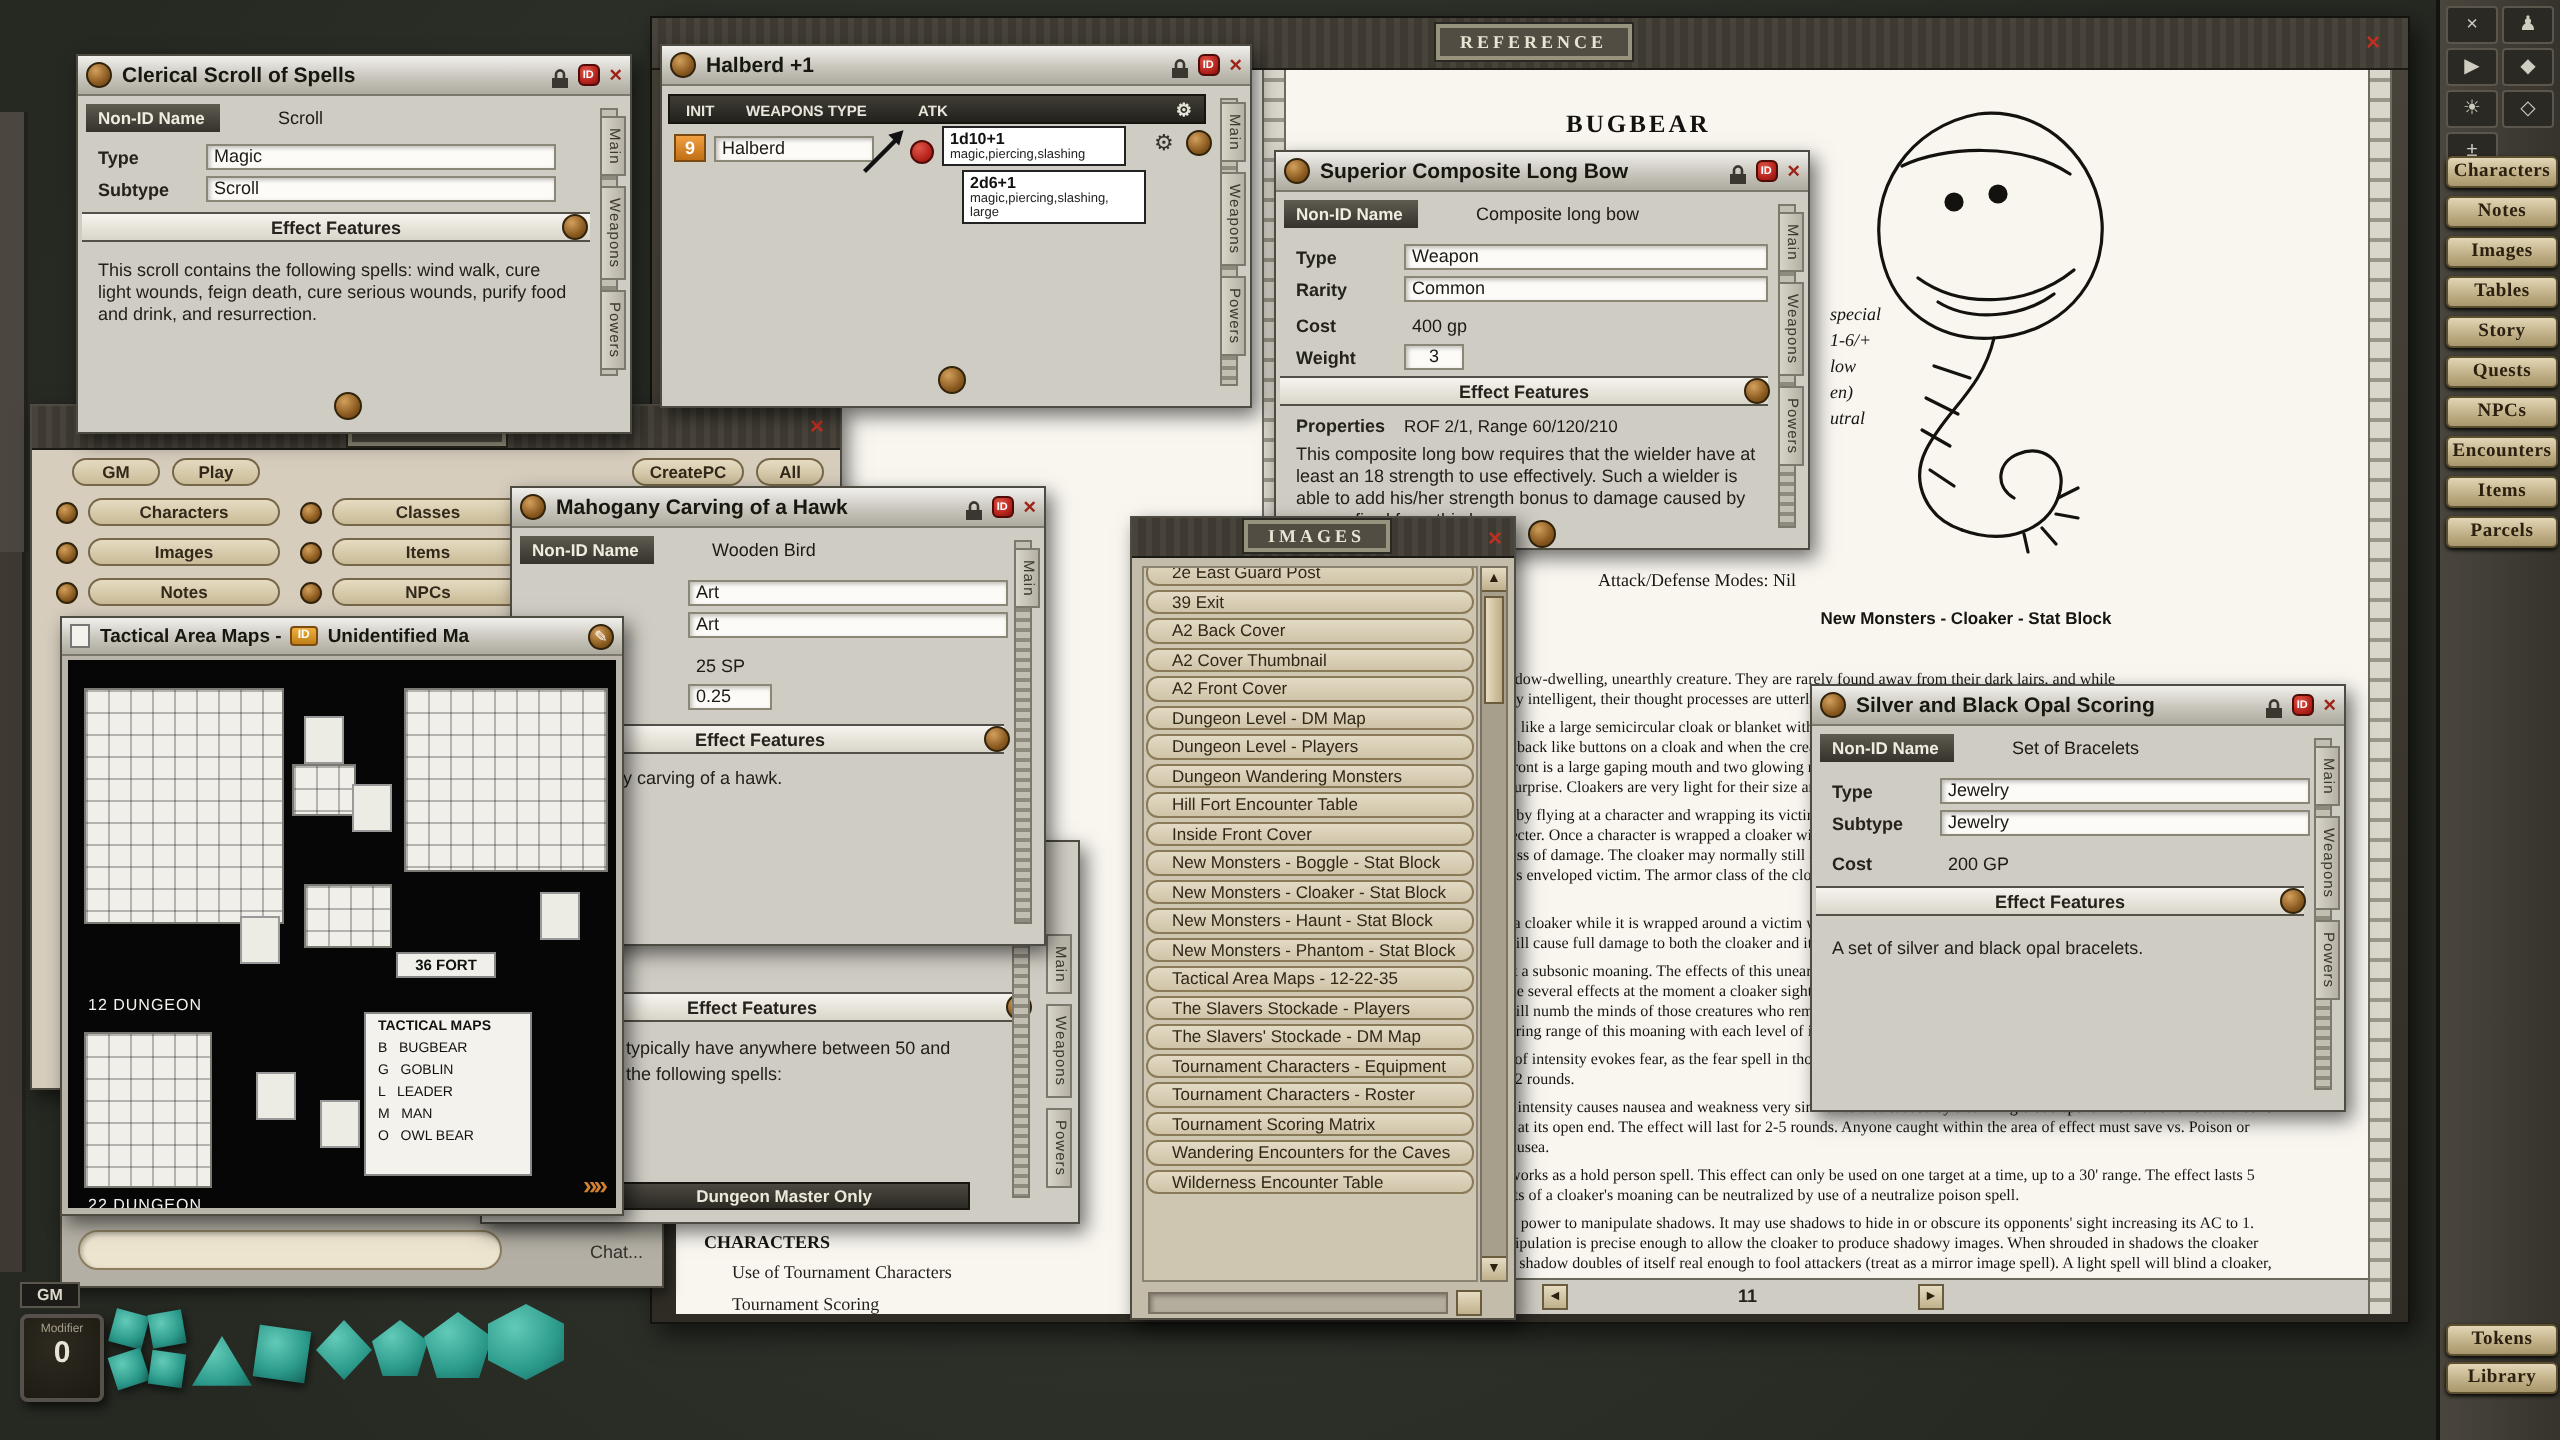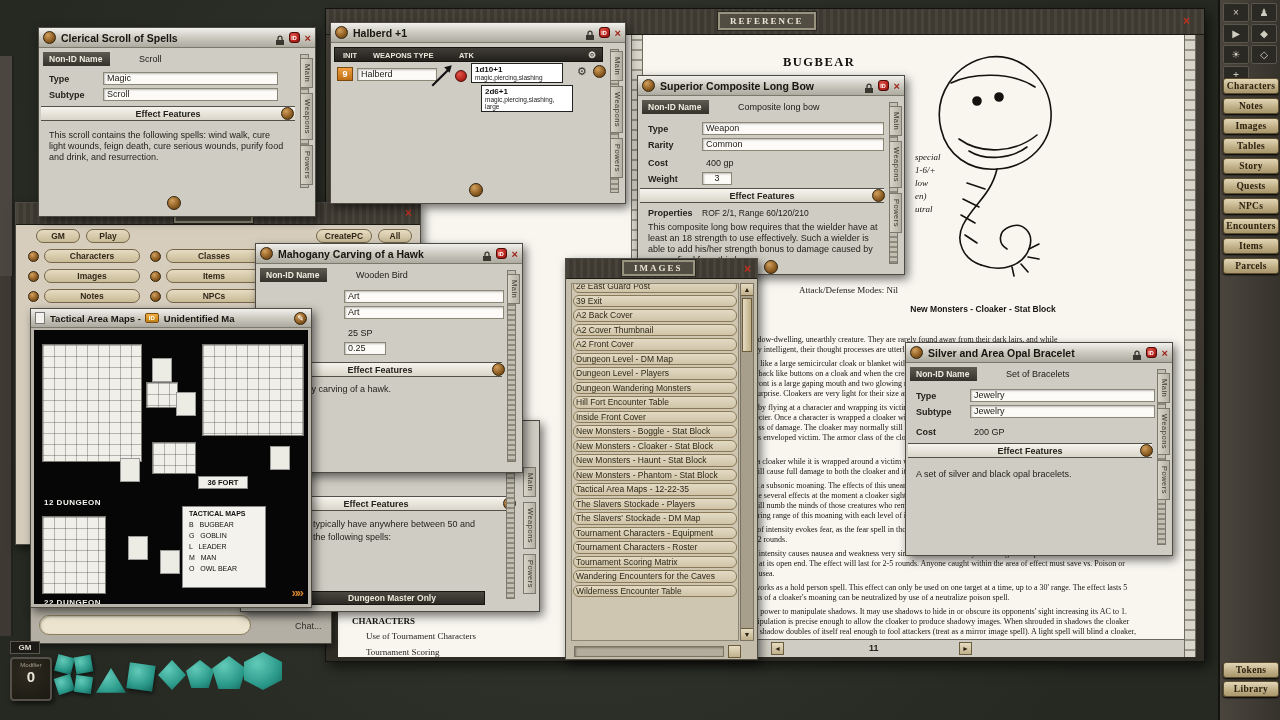--- a/index.html
+++ b/index.html
@@ -45,38 +45,38 @@
   .ribx{position:absolute;font-size:12px;font-weight:bold;color:#c03020}
   .chain{position:absolute;background:repeating-linear-gradient(180deg,#d9d6cc 0 4px,#9a968a 4px 6px,#d9d6cc 6px 10px);
     border-left:1px solid #6e6b60;border-right:1px solid #6e6b60}
   
   .para{white-space:pre;font:8px "Liberation Serif",serif;line-height:10px;color:#17150f;margin-bottom:4px}
   .statline{font:italic 9px "Liberation Serif",serif;line-height:13px;color:#17150f}
   
   .libbtn{background:linear-gradient(#e6dcc2,#c9bb97);border:1px solid #77674a;border-radius:7px;
     font-size:8.5px;font-weight:bold;color:#33291a;text-align:center;line-height:12px}
   .imgitem{height:12.5px;margin:0 1px 2px 1px;background:linear-gradient(#e3dac4,#cfc4a8);
-    border:1px solid #8a7a58;border-radius:6px;padding-left:2px;font-size:8.5px;color:#2f2718;
+    border:1px solid #8a7a58;border-radius:6px;padding-left:12px;font-size:8.5px;color:#2f2718;
     line-height:11px;white-space:nowrap;overflow:hidden}
   .imgitem:first-child{margin-top:-6px}
   
   .sbbtn{width:56px;height:16px;background:linear-gradient(#e2d6b6,#bfae85 60%,#a8966c);
     border:1px solid #5d4e30;border-radius:3px;box-shadow:0 1px 2px #000;
     font:bold 9.5px "Liberation Serif",serif;color:#2c2110;text-align:center;line-height:14px;letter-spacing:.3px}
   .sbicon{width:26px;height:19px;background:#2b2923;border:1px solid #5a564c;border-radius:2px;
     color:#cfccc0;font-size:10px;text-align:center;line-height:17px}
   
   .tile{position:absolute;background-color:#f0efe9;border:1px solid #7a7a72;
     background-image:linear-gradient(rgba(0,0,0,.25) 1px,transparent 1px),linear-gradient(90deg,rgba(0,0,0,.25) 1px,transparent 1px);
     background-size:11px 11px}
   .fig{position:absolute;width:20px;height:24px;border:1px solid #999;
     background:radial-gradient(ellipse 5px 5px at 50% 28%,#1c1c1c 60%,transparent 62%),
                radial-gradient(ellipse 7px 9px at 50% 68%,#1c1c1c 55%,transparent 57%),#ececе4;
     background-color:#ececE4}
-  .maplabel{position:absolute;color:#f2f2ee;font-size:8px;font-weight:bold;letter-spacing:.5px;white-space:nowrap}
+  .maplabel{position:absolute;color:#f2f2ee;font-size:8px;font-weight:normal;letter-spacing:.5px;white-space:nowrap}
   .legrow{font-size:7px;color:#111;white-space:pre;line-height:11px}
   
   .die{position:absolute;background:radial-gradient(circle at 35% 30%,#63cab8,#2b9a8b 60%,#15655c);filter:drop-shadow(1px 2px 2px rgba(0,0,0,.6))}
   .navbtn{position:absolute;width:13px;height:13px;background:linear-gradient(#e6dcc2,#c0b18c);
     border:1px solid #6b5c3e;font-size:7px;text-align:center;line-height:12px;color:#2c2110}
   .hdrcol{position:absolute;font-size:7.5px;font-weight:bold;color:#e8e5da;white-space:nowrap}
 </style>
 </head>
 <body>
 
@@ -463,21 +463,21 @@
       <div style="position:absolute;left:1px;top:14px;width:10px;height:54px;background:linear-gradient(90deg,#e6dcc2,#bfae85);border:1px solid #6b5c3e"></div>
       <div style="position:absolute;left:0;bottom:0;width:12px;height:12px;background:linear-gradient(#e6dcc2,#c0b18c);border-top:1px solid #6b5c3e;font-size:7px;text-align:center;line-height:11px;color:#2c2110">▼</div>
     </div>
     <div class="abs" style="left:8px;top:387px;width:150px;height:11px;background:#b4ac9c;border:1px solid #7b7263;box-shadow:inset 1px 1px 2px rgba(0,0,0,.3)"></div>
     <div class="abs" style="left:162px;top:386px;width:13px;height:13px;background:linear-gradient(#e6dcc2,#c0b18c);border:1px solid #6b5c3e"></div>
   </div>
 
   <div class="win" style="left:905px;top:342px;width:268px;height:214px">
     <div class="tbar">
       <span class="bcirc"></span>
-      <span class="title">Silver and Area Opal Bracelet</span>
+      <span class="title">Silver and Black Opal Scoring</span>
       <span class="lockic">
         <svg width="10" height="11" viewBox="0 0 10 11">
             <rect x="1" y="5" width="8" height="5" fill="#3a3731"></rect>
             <path d="M3 5 V3.2 a2 2 0 0 1 4 0 V5" fill="none" stroke="#3a3731" stroke-width="1.3"></path>
           </svg>
       </span>
       <span class="idc">ID</span>
       <span class="wx">×</span>
     </div>
     <div class="chip" style="left:4px;top:24px">Non-ID Name</div>

